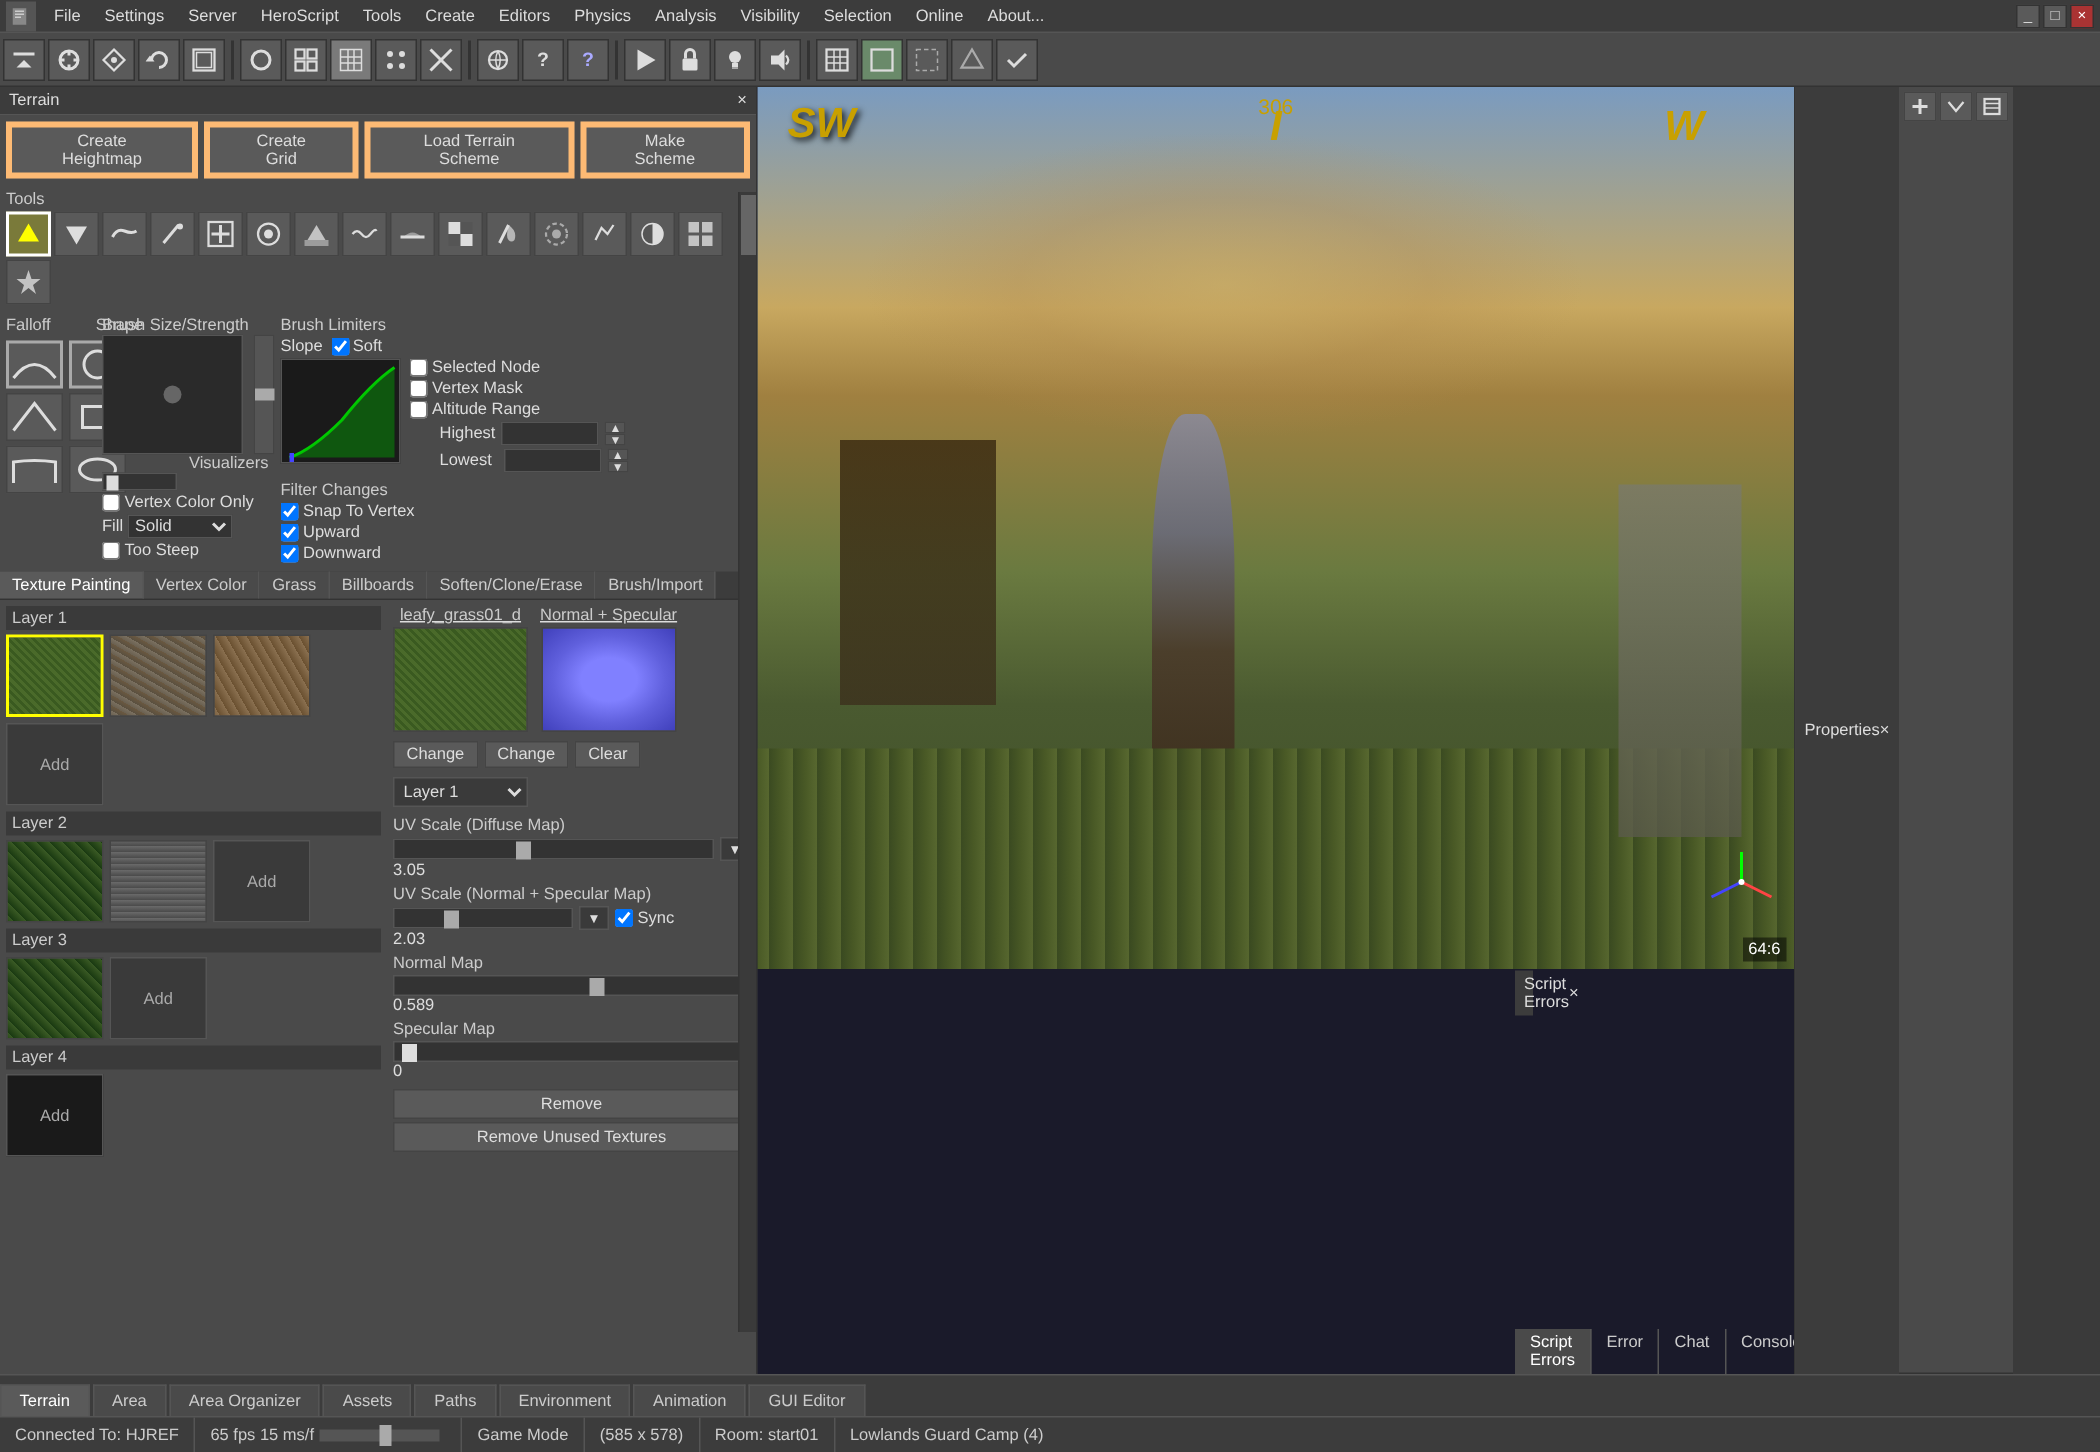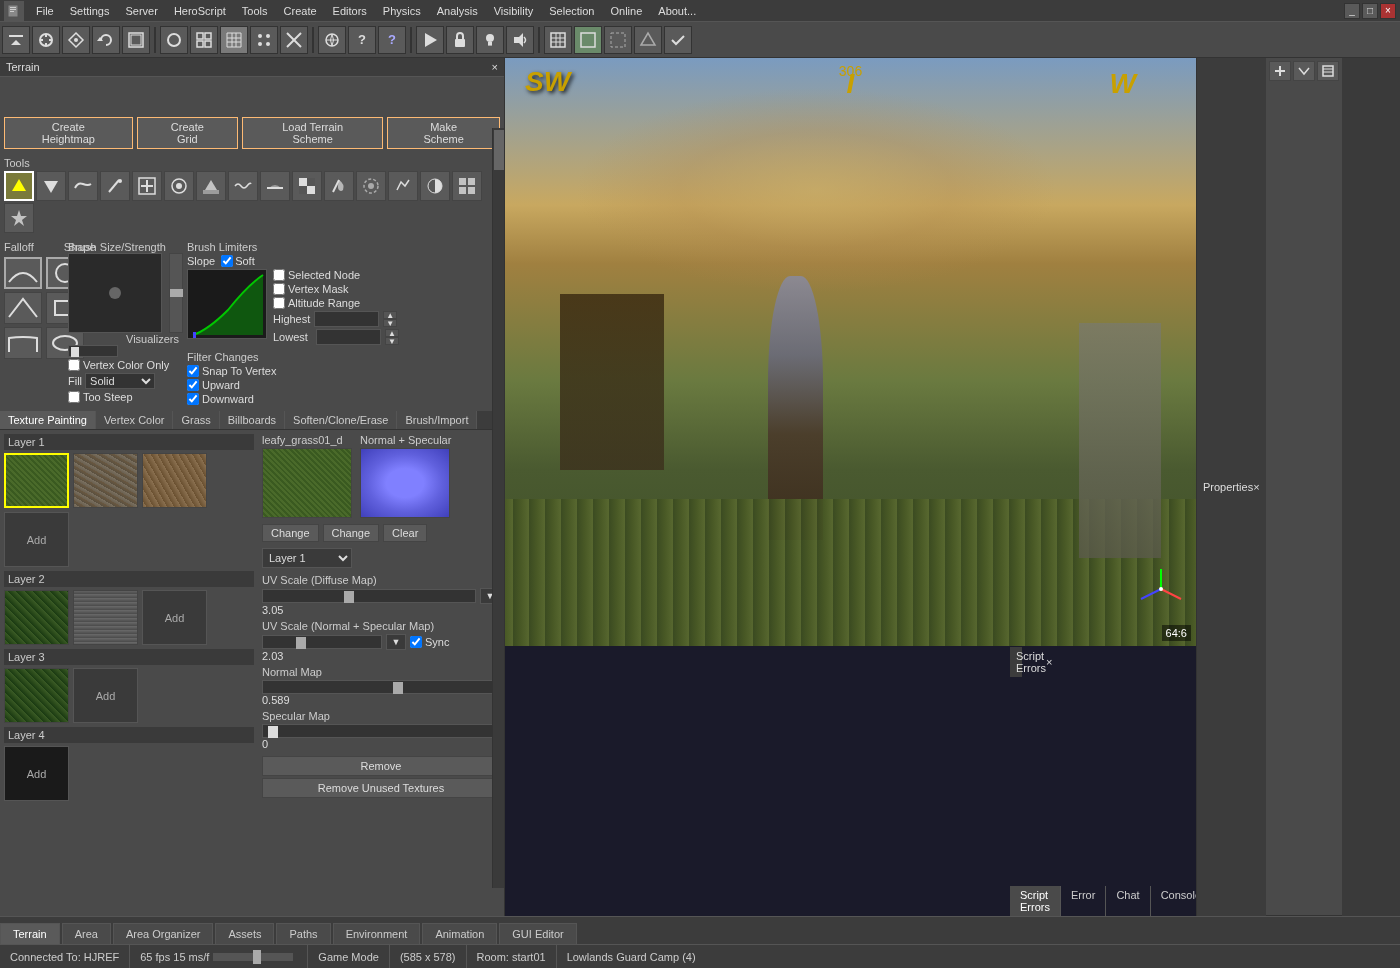--- a/index.html
+++ b/index.html
@@ -15,21 +15,21 @@
     .tb-btn { width: 28px; height: 28px; background: #5a5a5a; border: 1px solid #333; display: flex; align-items: center; justify-content: center; cursor: pointer; font-size: 14px; color: #ddd; }
     .tb-sep { width: 2px; height: 26px; background: #333; margin: 0 2px; }
 
     
     #main { display: flex; height: calc(968px - 22px - 36px - 24px); }
 
     
     #left-panel { width: 505px; display: flex; flex-direction: column; background: #4a4a4a; border-right: 1px solid #333; }
     #terrain-title { background: #3c3c3c; padding: 3px 6px; font-size: 11px; display: flex; justify-content: space-between; align-items: center; border-bottom: 1px solid #555; }
     #terrain-buttons { display: flex; gap: 4px; padding: 4px; background: #4a4a4a; }
-    .terrain-btn { background: #5a5a5a; border: 1px solid #fdba74; color: #ddd; padding: 3px 26px; cursor: pointer; font-size: 11px; margin-top: 36px; }
+    .terrain-btn { background: #5a5a5a; border: 4px solid #fdba74; color: #ddd; padding: 3px 26px; cursor: pointer; font-size: 11px; }
 
     
     #tools-section { padding: 4px; }
     #tools-label { font-size: 11px; margin-bottom: 2px; color: #ccc; }
     #tools-grid { display: flex; flex-wrap: wrap; gap: 2px; }
     .tool-btn { width: 30px; height: 30px; background: #5a5a5a; border: 1px solid #444; display: flex; align-items: center; justify-content: center; cursor: pointer; font-size: 16px; }
     .tool-btn.active { border: 2px solid #fff; }
     #brush-preview { width: 100px; height: 80px; background: #2a2a2a; border: 1px solid #555; position: relative; display: flex; align-items: center; justify-content: center; }
     #brush-dot { width: 12px; height: 12px; background: #666; border-radius: 50%; }
     #brush-slider { width: 15px; height: 80px; background: #555; border: 1px solid #444; position: relative; margin-left: 4px; }
@@ -42,40 +42,40 @@
     #slope-graph { width: 80px; height: 70px; background: #1a1a1a; border: 1px solid #555; position: relative; overflow: hidden; }
     .limiters-checks { font-size: 11px; }
     .check-row { display: flex; gap: 3px; margin-bottom: 2px; }
     .check-row input { width: 12px; height: 12px; }
 
     
     #filter-changes { margin-top: 4px; }
     #filter-title { font-size: 11px; color: #ccc; margin-bottom: 2px; }
 
     
-    #highest-lowest { margin-left: 0; }
+    #highest-lowest { margin-left: 20px; }
     .hl-row { display: flex; align-items: center; gap: 4px; margin-bottom: 2px; font-size: 11px; }
     .hl-input { width: 70px; height: 16px; background: #333; border: 1px solid #555; color: #ddd; }
     .hl-arrows { display: flex; flex-direction: column; }
     .hl-arrow { width: 14px; height: 8px; background: #555; border: 1px solid #444; display: flex; align-items: center; justify-content: center; font-size: 8px; cursor: pointer; }
 
     
     #tabs { display: flex; background: #3c3c3c; border-bottom: 1px solid #333; }
     .tab { padding: 3px 8px; cursor: pointer; font-size: 11px; border-right: 1px solid #555; background: #4a4a4a; color: #ccc; }
     .tab.active { background: #5a5a5a; color: #fff; }
 
     
     .layer-section { margin-bottom: 4px; }
     .layer-label { background: #3a3a3a; padding: 2px 4px; font-size: 11px; color: #ccc; margin-bottom: 3px; }
     .layer-textures { display: flex; gap: 4px; align-items: center; flex-wrap: wrap; }
     .tex-thumb { width: 65px; height: 55px; background: #555; border: 1px solid #444; overflow: hidden; position: relative; }
     .tex-thumb.selected { border: 2px solid #ffff00; }
     .tex-thumb-inner { width: 100%; height: 100%; }
     .add-btn { width: 65px; height: 55px; background: #3a3a3a; border: 1px solid #555; display: flex; align-items: center; justify-content: center; cursor: pointer; color: #aaa; font-size: 11px; }
-    .tex-preview-block { display: flex; flex-direction: column; align-items: flex-start; gap: 2px; }
+    .tex-preview-block { display: flex; flex-direction: column; align-items: center; gap: 2px; text-decoration: underline; }
     .tex-preview-label { font-size: 11px; color: #ccc; }
     .tex-preview-img { width: 90px; height: 70px; background: #555; border: 1px solid #444; }
     .tex-change-btn { background: #5a5a5a; border: 1px solid #444; color: #ddd; padding: 2px 8px; cursor: pointer; font-size: 11px; }
     .tex-clear-btn { background: #5a5a5a; border: 1px solid #444; color: #ddd; padding: 2px 8px; cursor: pointer; font-size: 11px; }
 
     
     #layer-dropdown { width: 90px; background: #3a3a3a; border: 1px solid #555; color: #ddd; font-size: 11px; padding: 2px; }
 
     
     .uv-row { margin-bottom: 4px; }

